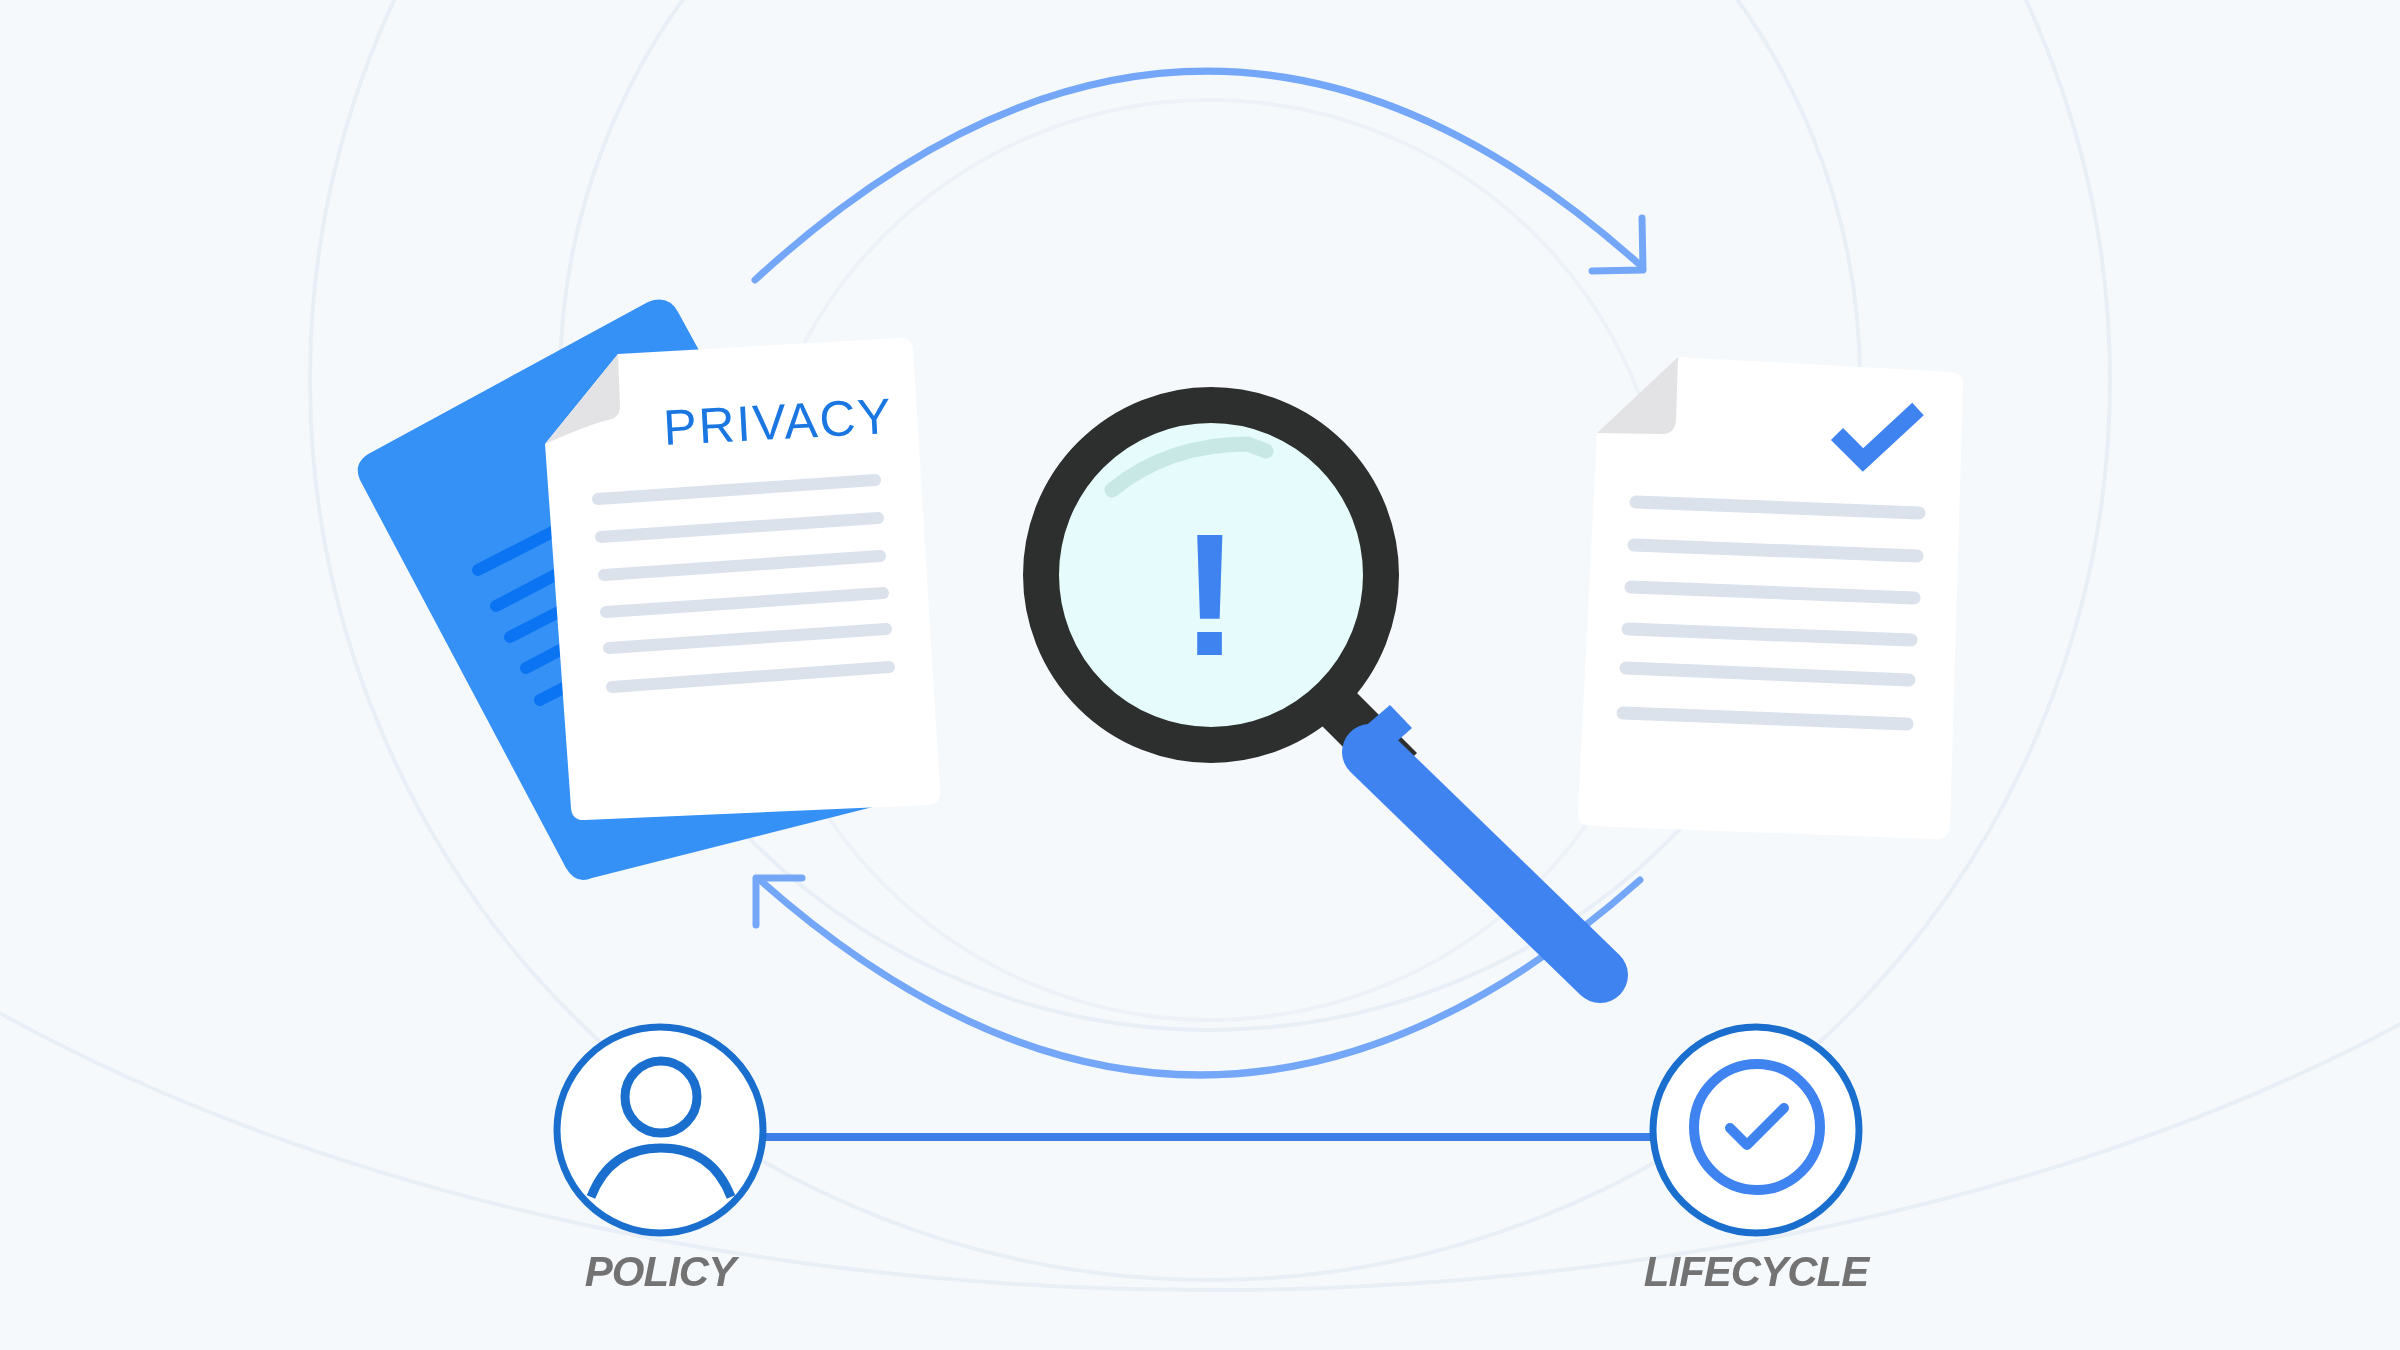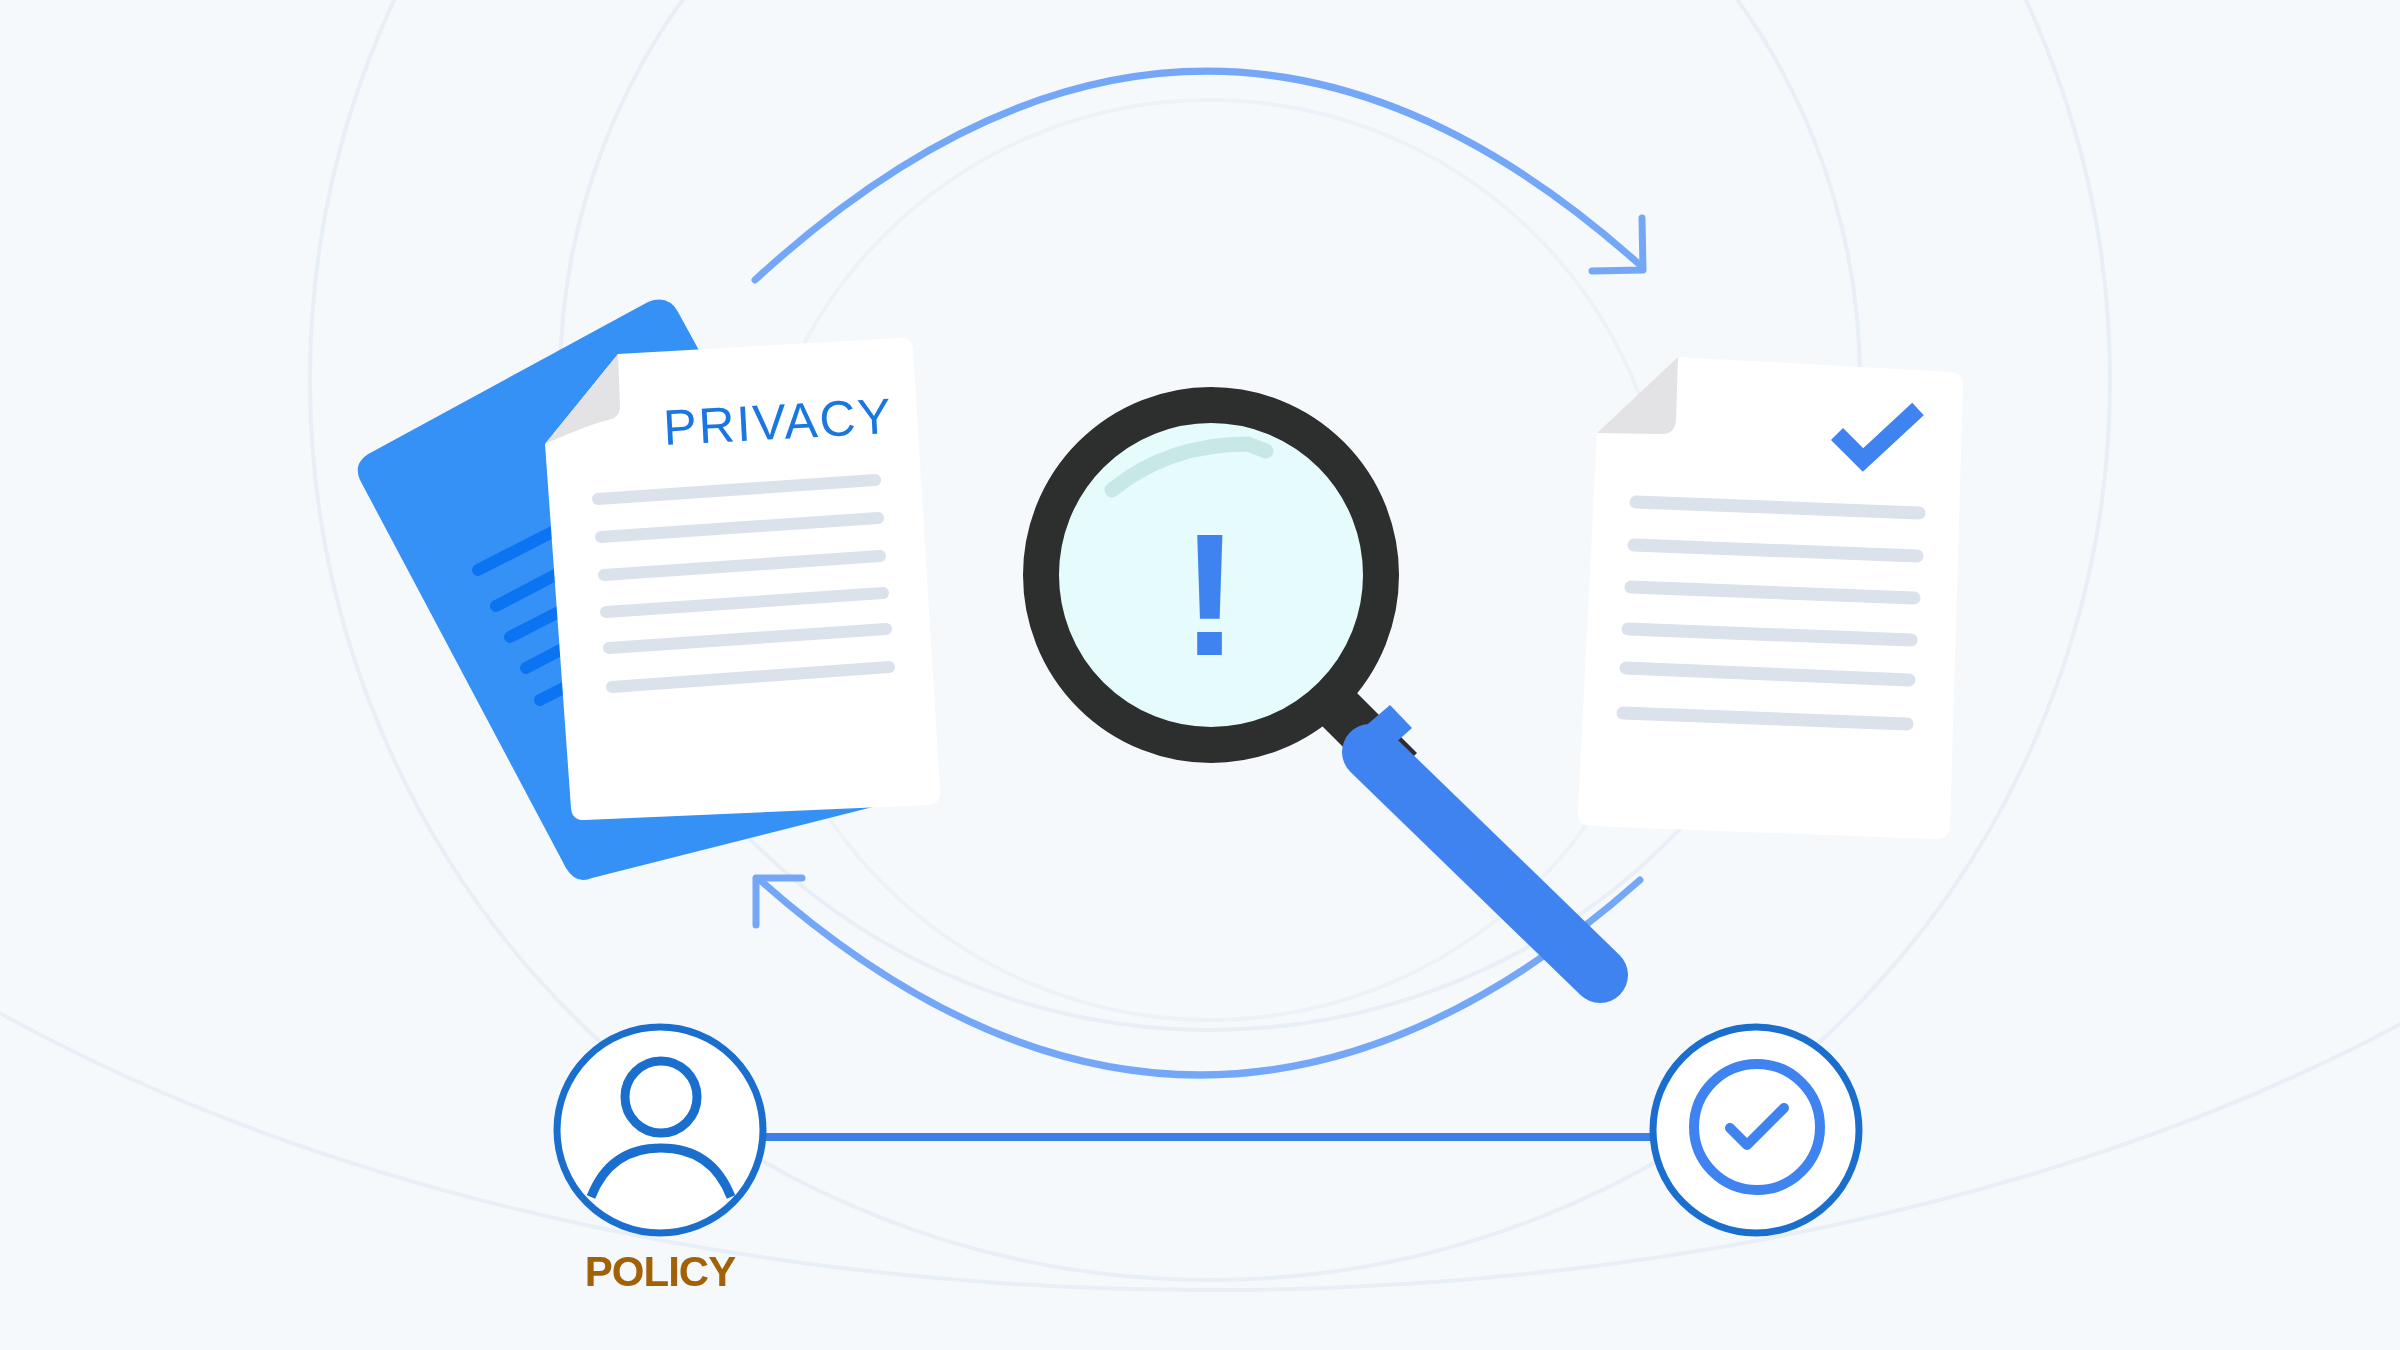--- a/index.html
+++ b/index.html
@@ -1,19 +1,19 @@
 <!DOCTYPE html>
 <html><head>
 <meta charset="utf-8">
 <style>
   html, body { margin: 0; padding: 0; }
   body { width: 2400px; height: 1350px; overflow: hidden; background: #f6f9fc; font-family: "Liberation Sans", sans-serif; }
   .stage { position: relative; width: 2400px; height: 1350px; }
   svg.scene { position: absolute; left: 0; top: 0; width: 2400px; height: 1350px; }
-  .label { position: absolute; font-family: "Liberation Sans", sans-serif; font-weight: 700; color: #a16207; letter-spacing: -1px; text-align: center; }
+  .label { position: absolute; font-family: "Liberation Sans", sans-serif; font-weight: 700; color: #737373; letter-spacing: -1px; text-align: center; font-style: italic; }
   .label-policy { left: 530px; top: 1248px; width: 260px; font-size: 42px; }
   .label-lifecycle { left: 1606px; top: 1248px; width: 300px; font-size: 42px; }
   .doc-title { font-family: "Liberation Sans", sans-serif; font-size: 50px; fill: #1a76e0; letter-spacing: 2px; }
 </style>
 </head>
 <body>
 
 <div class="stage">
   <svg class="scene" viewBox="0 0 2400 1350" xmlns="http://www.w3.org/2000/svg">
 
@@ -95,13 +95,14 @@
     <g>
       <circle cx="1756" cy="1130" r="103" fill="#ffffff" stroke="#1a6fce" stroke-width="7"></circle>
       <g>
         <circle cx="1757" cy="1127" r="63" fill="none" stroke="#3f83f0" stroke-width="10"></circle>
         <path d="M 1730 1128 L 1747 1145 L 1784 1108" fill="none" stroke="#3f83f0" stroke-width="10" stroke-linecap="round" stroke-linejoin="round"></path>
       </g>
     </g>
   </svg>
 
   <div class="label label-policy">POLICY</div>
+  <div class="label label-lifecycle">LIFECYCLE</div>
 </div>
 
 </body></html>

